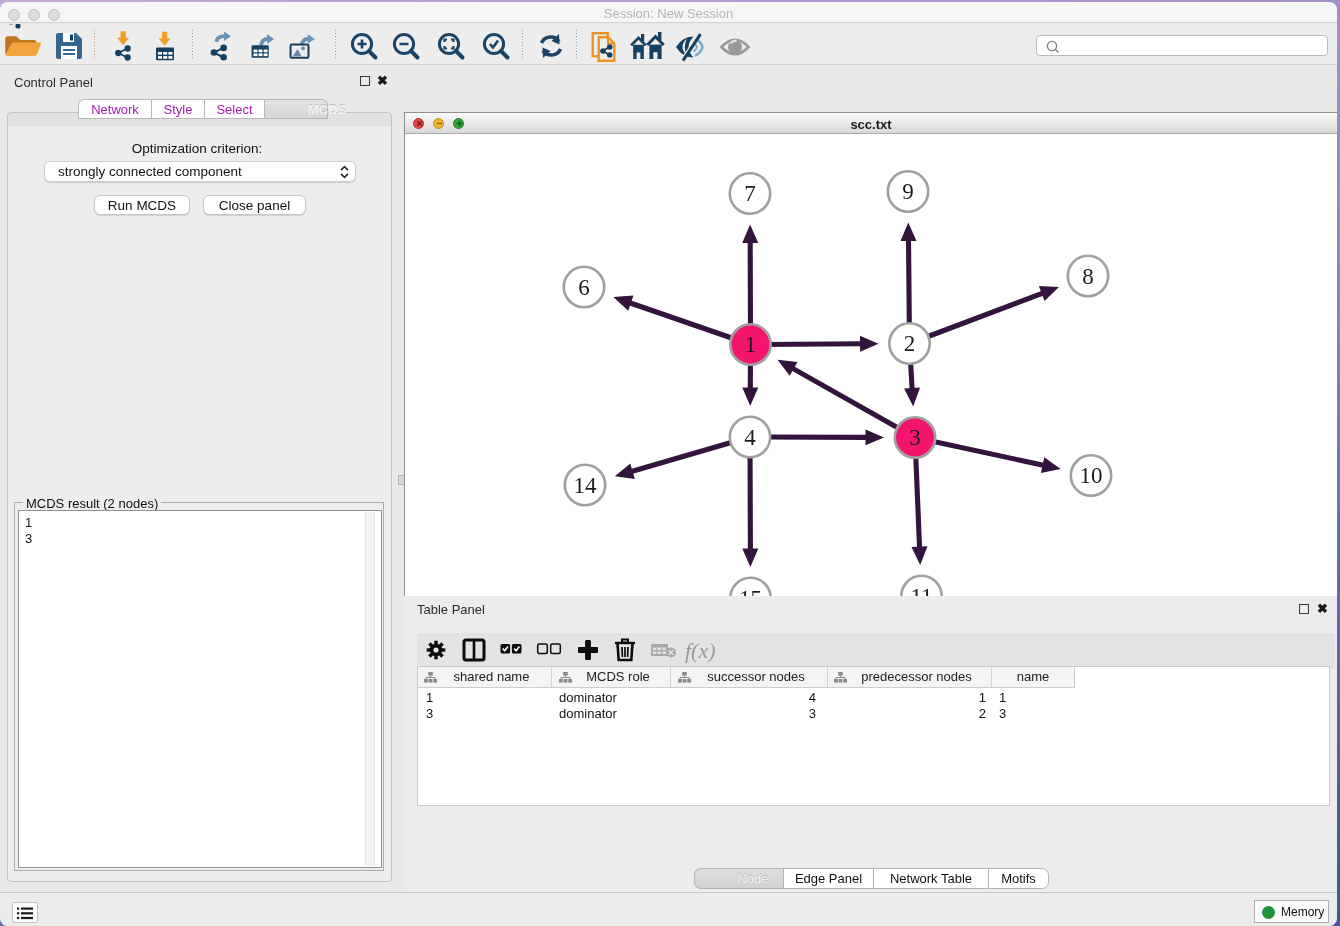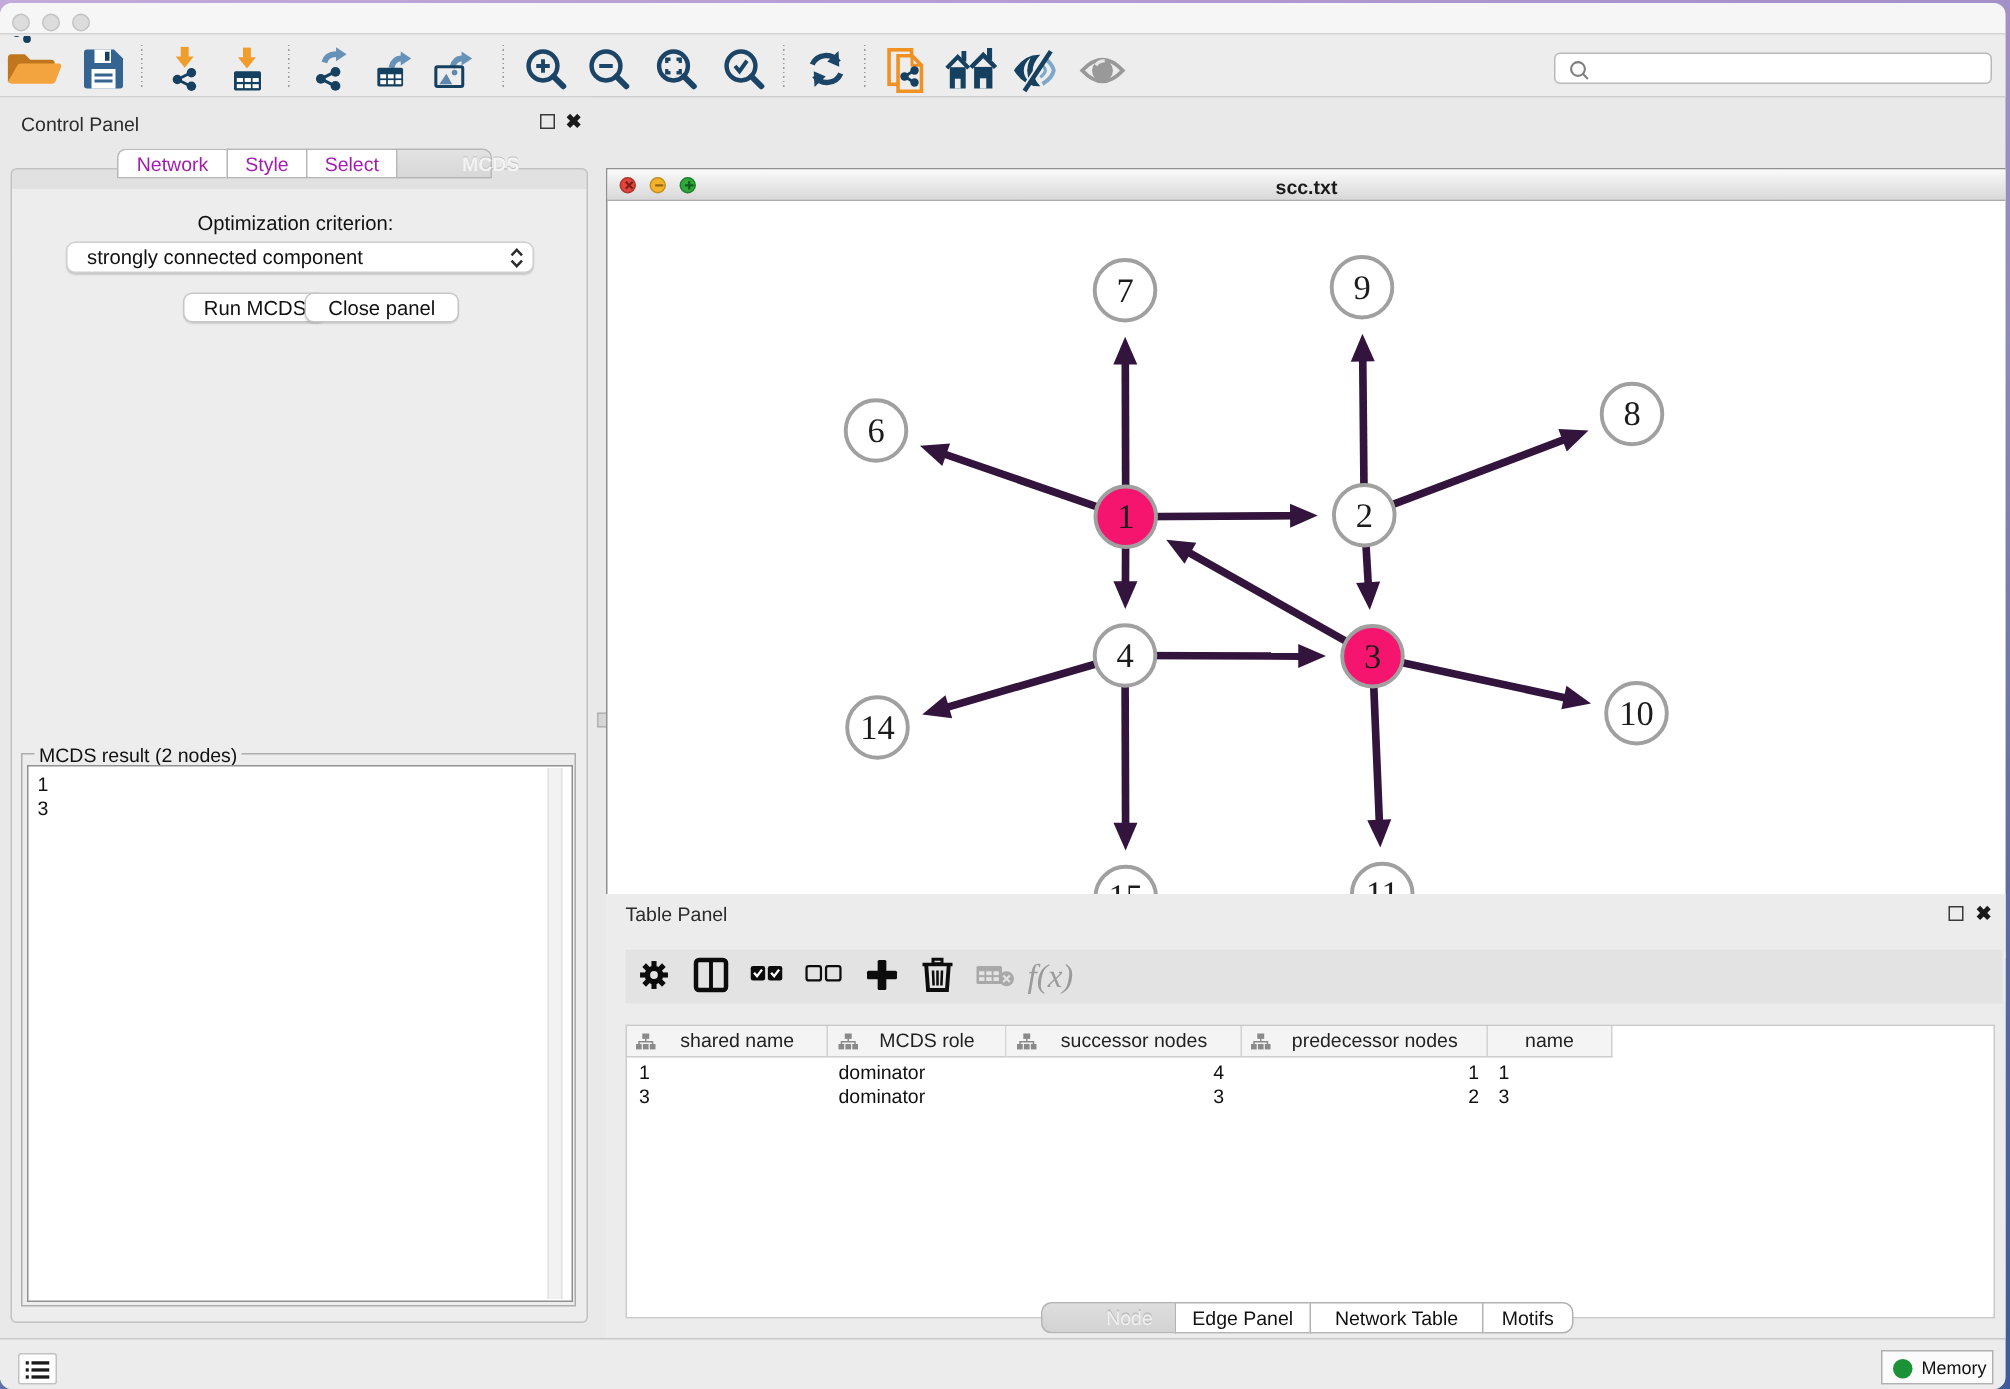--- a/index.html
+++ b/index.html
@@ -66,21 +66,21 @@
   #graph  { position:absolute; left:0; top:0; }
   #graph line { stroke:#33143c; stroke-width:5.1; }
   #graph polygon { fill:#33143c; }
   .nw { fill:#fff; stroke:#a0a0a0; stroke-width:2.6; }
   .np { fill:#f5146e; stroke:#a0a0a0; stroke-width:2.6; }
   .nl { font-family:"Liberation Serif",serif; font-size:23px; fill:#1c1c1c; text-anchor:middle; }
 
   
   #tpanel { position:absolute; left:404px; top:594px; width:934px; height:296px; background:#ececec; }
   #ttoolbar { position:absolute; left:13px; top:37px; width:918px; height:36px; background:#e3e3e3; }
-  #ttable { position:absolute; left:13px; top:87px; width:913px; height:196px; background:#fff;
+  #ttable { position:absolute; left:13px; top:70px; width:913px; height:140px; background:#fff;
             border:1px solid #c9c9c9; }
   .thead { position:absolute; top:0; height:21px; background:#f4f4f4; border-right:1px solid #d2d2d2;
            border-bottom:1px solid #cdcdcd; font-size:13px; color:#222; text-align:center;
            line-height:20px; }
   .tcell { position:absolute; font-size:13px; color:#111; height:16px; line-height:16px; }
   .btab { position:absolute; top:272px; height:21px; background:#fff; border:1px solid #b3b3b3;
           border-right:none; font-size:13px; font-weight:500; color:#111; text-align:center;
           line-height:20px; }
 
   
@@ -88,20 +88,21 @@
                background:#ececec; border-top:1px solid #c8c8c8; }
 </style>
 </head>
 <body>
 <div id="win">
 
   <div id="titlebar">
     <div class="tl" style="left:8px;"></div>
     <div class="tl" style="left:28px;"></div>
     <div class="tl" style="left:48px;"></div>
+    <div id="apptitle">Session: New Session</div>
   </div>
 
   <div id="toolbar">
     <svg width="780" height="41" style="position:absolute;left:0;top:0;">
 
       <g transform="translate(4,13.4) scale(1.25)">
         <path d="M1,14 L1,1 Q1,-1 3,-1 L10,-1 L13,2 L24,2 Q26,2 26,4 L26,6 L6,6 Z" fill="#c0761c"></path>
         <path d="M1,14 L6,5 Q6.5,4 8,4 L28,4 Q30,4 29.3,6 L26.6,13 Q26,14.8 24,14.8 L3,14.8 Z" fill="#f3a43e"></path>
       </g>
 
@@ -281,21 +282,21 @@
     <div class="cptab" style="left:264px; width:64px; border-right:1px solid #b7b7b7; border-radius:0 6px 0 0;
          background:linear-gradient(#e3e3e3,#d7d7d7); color:#f3f3f3; font-weight:600;
          text-shadow:0 -1px 0 #bdbdbd;padding-left:43px;">MCDS</div>
     <div id="combo">strongly connected component
       <svg width="11" height="14" style="position:absolute;right:5px;top:3px;" viewBox="0 0 11 14">
         <path d="M2 5.2 L5.5 1.6 L9 5.2" fill="none" stroke="#2e2e2e" stroke-width="1.7"></path>
         <path d="M2 8.8 L5.5 12.4 L9 8.8" fill="none" stroke="#2e2e2e" stroke-width="1.7"></path>
       </svg>
     </div>
     <div id="optlabel">Optimization criterion:</div>
-    <div class="pbtn" style="left:94px;  width:96px;margin-left:28px;">Run MCDS</div>
+    <div class="pbtn" style="left:94px;  width:96px;">Run MCDS</div>
     <div class="pbtn" style="left:203px; width:103px;">Close panel</div>
     <div id="groupbox">
       <div id="grouplabel">MCDS result (2 nodes)</div>
       <div id="mcdslist">
         <div style="position:absolute;left:6px;top:4px;">1</div>
         <div style="position:absolute;left:6px;top:20px;">3</div>
         <div style="position:absolute;right:6px;top:1px;width:10px;height:354px;background:#f2f2f2;border-left:1px solid #e2e2e2;border-right:1px solid #e2e2e2;"></div>
       </div>
     </div>
   </div>

